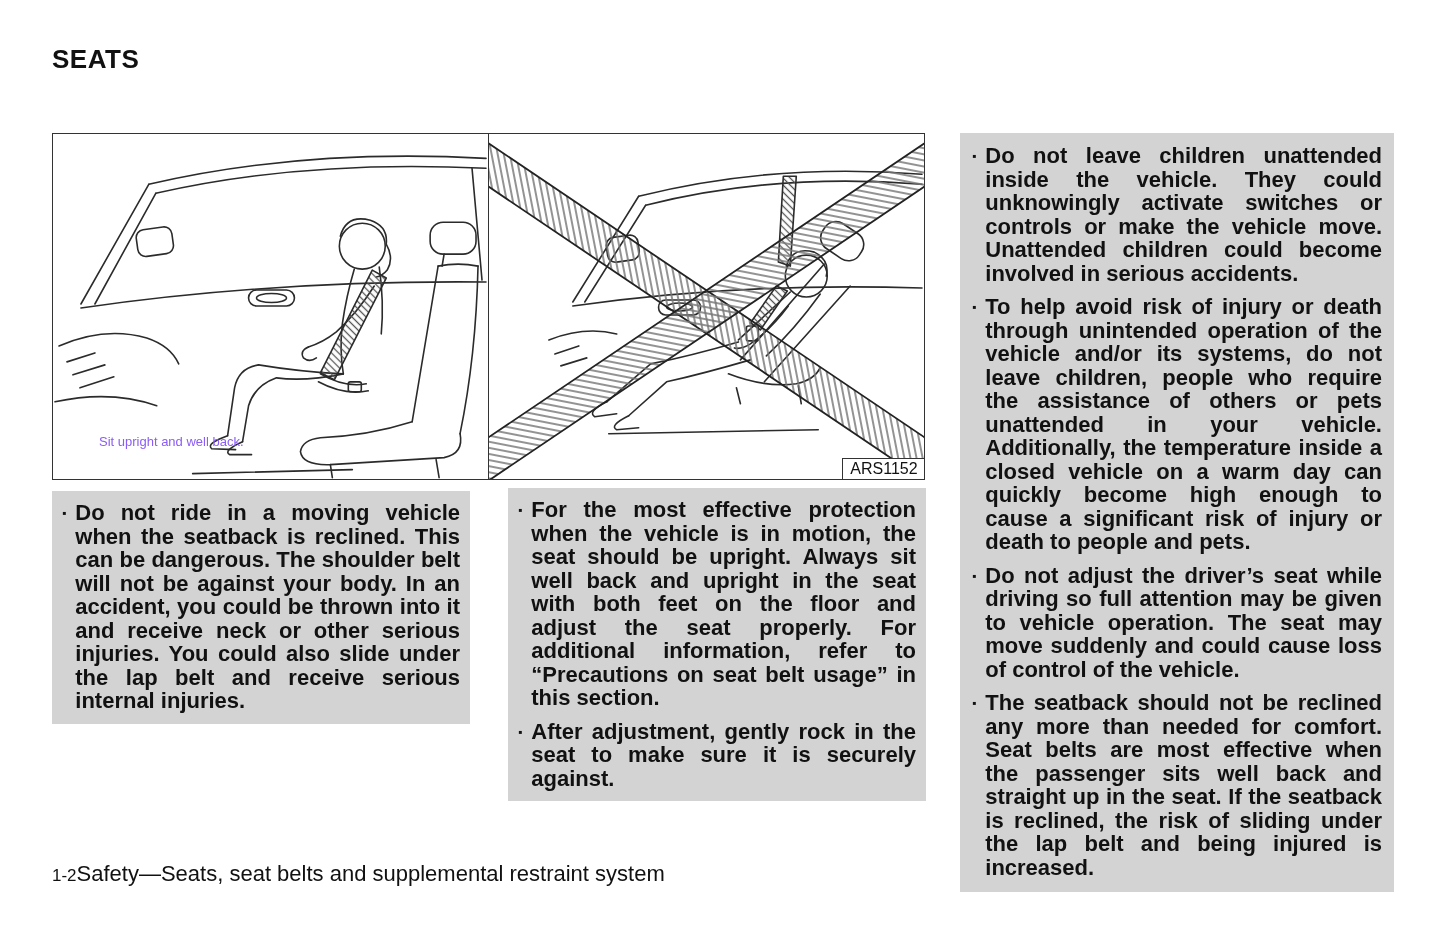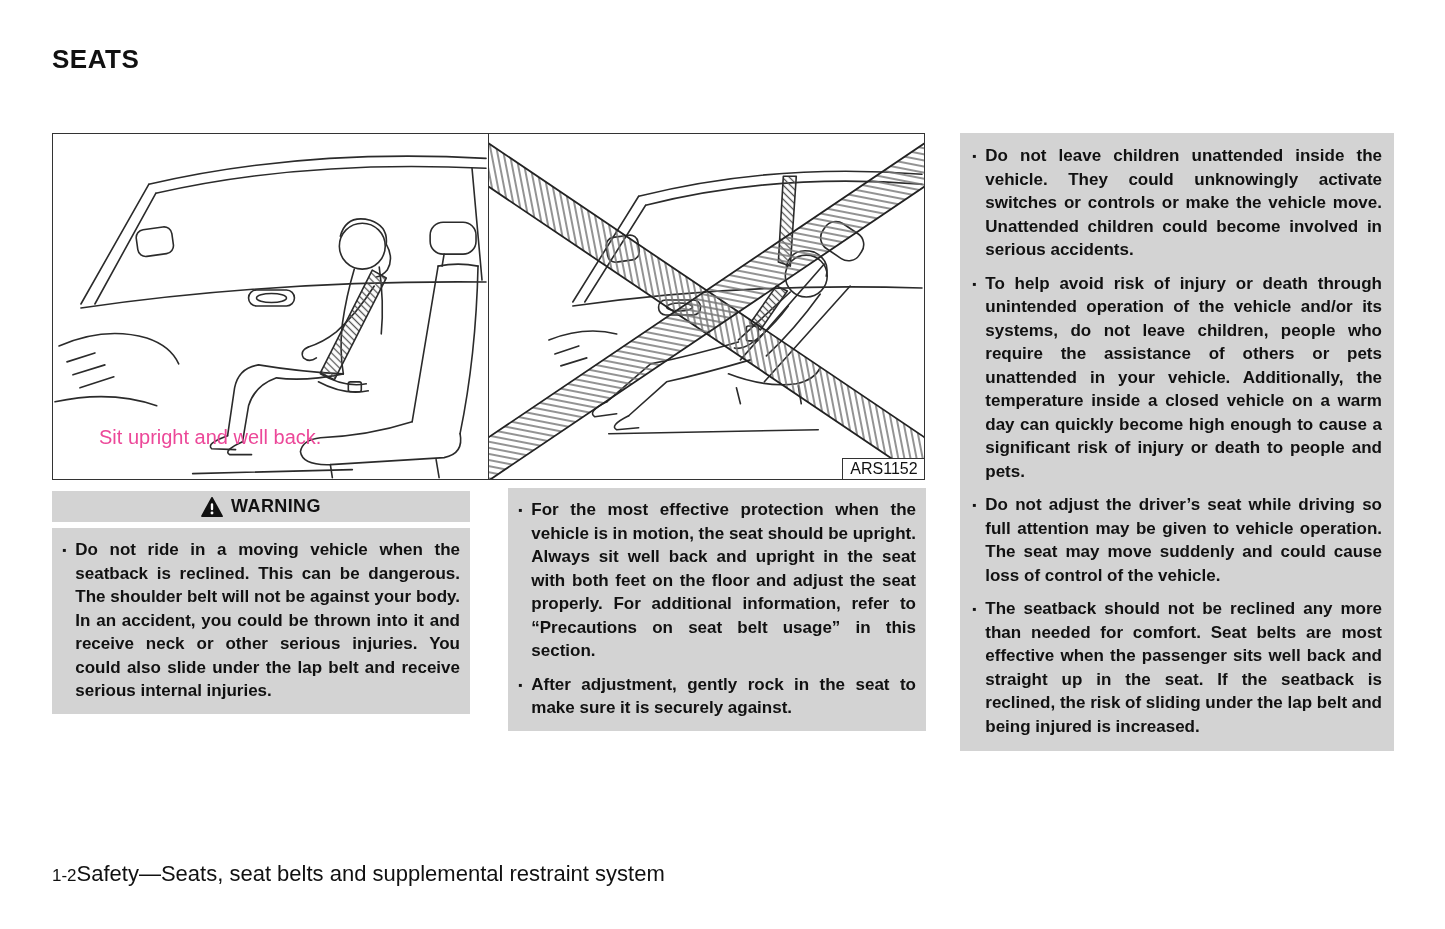--- a/index.html
+++ b/index.html
@@ -14,21 +14,21 @@
   }
   
   .figure {
     position:absolute; left:52px; top:133px; width:873px; height:347px;
     border:1.6px solid #333; box-sizing:border-box; display:flex; background:#fff;
   }
   .panel { position:relative; flex:1 1 50%; overflow:hidden; }
   .panel.left { border-right:1.6px solid #333; }
   .panel svg { display:block; width:100%; height:100%; }
   .caption {
-    position:absolute; left:46px; bottom:30px; font-size:20px; color:#ec4899;
+    position:absolute; left:46px; bottom:30px; font-size:13px; color:#8b5cf6;
   }
   .figure-id {
     position:absolute; right:-1.6px; bottom:-1.6px;
     background:#fff; border:1.6px solid #333;
     padding:1px 7px 2px; font-size:16px;
   }
   
   .col { position:absolute; box-sizing:border-box; }
   .left-col  { left:52px;  top:491px; width:418px; }
   .mid-col   { left:508px; top:488px; width:418px; background:#d3d3d3; padding:10px 10px 11px; }
@@ -38,21 +38,21 @@
     display:flex; align-items:center; justify-content:center; gap:8px;
     font-weight:bold; font-size:18px; letter-spacing:.4px;
   }
   .warning-body { background:#d3d3d3; padding:10px 10px 11px; }
   .bullet-item { display:flex; gap:9px; margin-bottom:10px; }
   .bullet-item:last-child { margin-bottom:0; }
   .bullet {
     flex:0 0 auto; font-size:12px; line-height:23.5px; padding-top:1px;
   }
   .bullet-text {
-    font-weight:bold; font-size:17px; line-height:23.5px;
+    font-weight:bold; font-size:22px; line-height:23.5px;
     text-align:justify; hyphens:none;
   }
   
   .footer {
     position:absolute; left:52px; top:861px;
     display:flex; align-items:baseline; 
   }
   .page-number { font-size:17px; }
   .footer-title { font-size:22px; font-weight:normal; }
   .warn-icon svg { display:block; }
@@ -165,30 +165,20 @@
           <g transform="rotate(-34 218 178)">
             <rect x="-110" y="160" width="656" height="36" fill="url(#hatchB)" stroke="#222" stroke-width="1.8"></rect>
           </g>
         </g>
       </svg>
       <div class="figure-id">ARS1152</div>
     </div>
   </div>
 
   <div class="col left-col">
-    <div class="warning-header">
-      <span class="warn-icon">
-        <svg width="22" height="20" viewBox="0 0 24 22">
-          <path d="M12 1 L23 21 H1 Z" fill="#111" stroke="#111" stroke-width="2" stroke-linejoin="round"></path>
-          <rect x="10.7" y="7" width="2.6" height="7.6" rx="1.3" fill="#fff"></rect>
-          <circle cx="12" cy="17.6" r="1.6" fill="#fff"></circle>
-        </svg>
-      </span>
-      <span>WARNING</span>
-    </div>
     <div class="warning-body">
       <div class="bullet-item">
         <span class="bullet">▪</span>
         <div class="bullet-text">Do not ride in a moving vehicle when the seatback is reclined. This can be dangerous. The shoulder belt will not be against your body. In an accident, you could be thrown into it and receive neck or other serious injuries. You could also slide under the lap belt and receive serious internal injuries.</div>
       </div>
     </div>
   </div>
 
   <div class="col mid-col">
     <div class="bullet-item">

